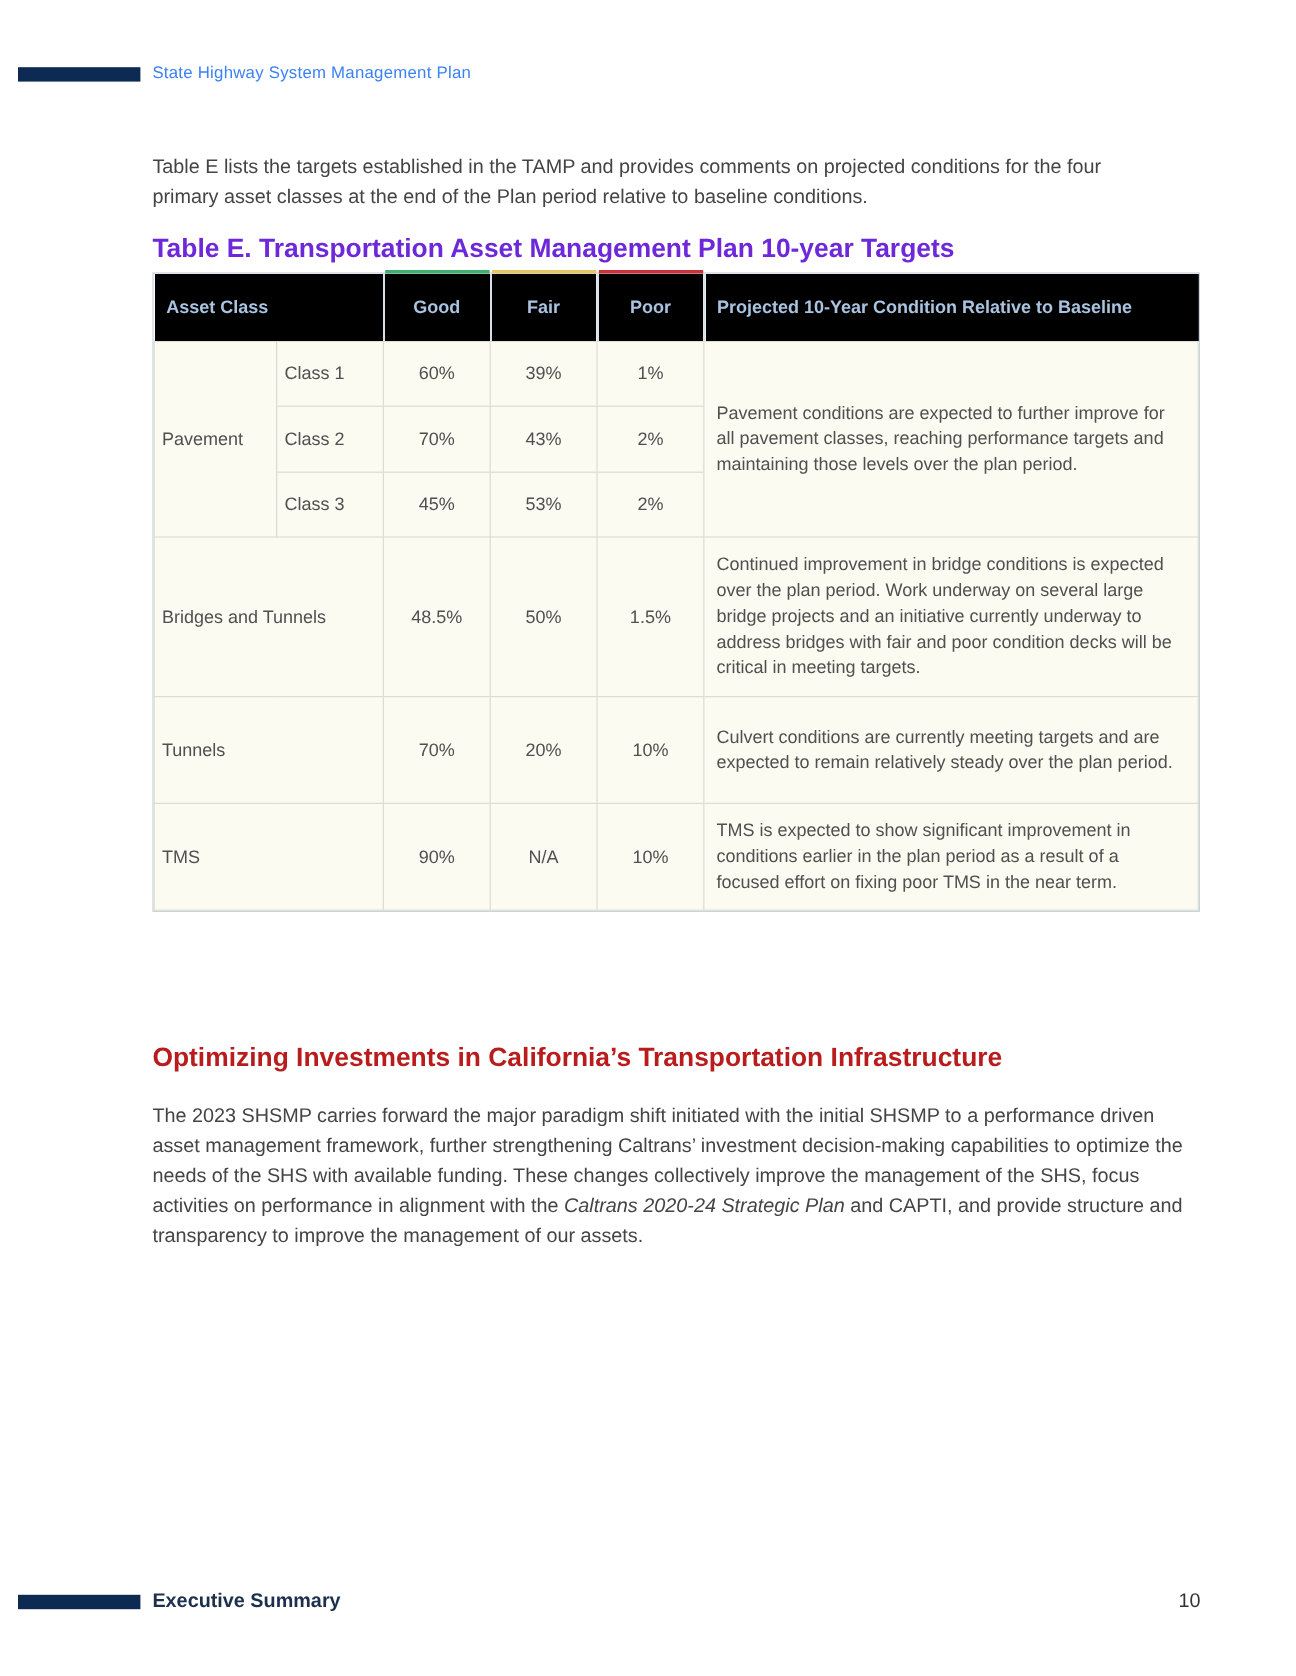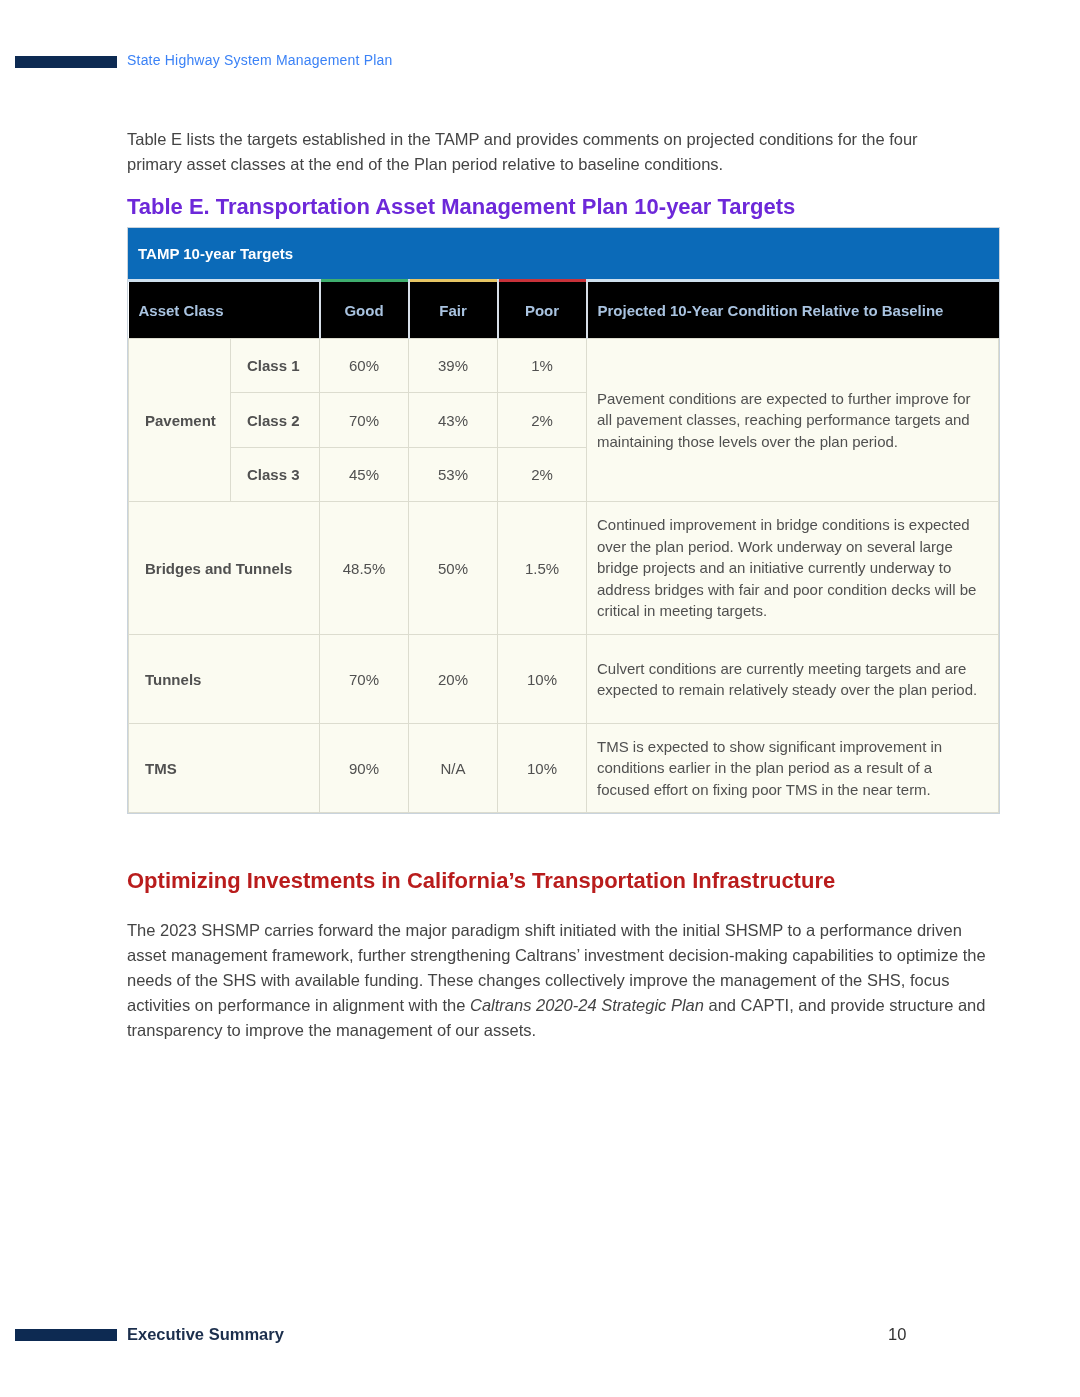--- a/index.html
+++ b/index.html
@@ -13,40 +13,39 @@
   .tbl { position:absolute; left:127px; top:227px; width:871px; border:1px solid #c9d3dc; }
   .tbl-top { height:54px; background:#0b6ab8; color:#fff; font-weight:bold; font-size:15px;
              display:flex; align-items:center; padding-left:10px; box-sizing:border-box; border-bottom:3px solid #cfe0ee; }
   table { border-collapse:collapse; width:100%; table-layout:fixed; }
   th { background:#000000; color:#a9c3e0; font-size:15px; font-weight:bold; height:54px; border-left:2px solid #d7dfe8; position:relative; }
   th:first-child { border-left:none; text-align:left; padding-left:10px; }
   th.proj { text-align:left; padding-left:10px; }
   th .stripe { position:absolute; left:0; right:0; top:-3px; height:3px; }
   td { background:#fbfbf1; border:1px solid #dcdccf; font-size:15px; color:#505050; }
   td.c { text-align:center; }
-  td.l { padding-left:16px;font-weight:bold; }
+  td.l { padding-left:6px; }
   td.desc { padding:6px 10px; font-size:15px; line-height:21.5px; color:#505050; vertical-align:middle; }
 
   .h2 { position:absolute; left:127px; top:868px; font-size:22px; font-weight:bold; color:#b91c1c; }
   .body { position:absolute; left:127px; top:918px; width:860px; font-size:16.5px; line-height:25px; color:#444; }
   .ftr-bar { position:absolute; left:15px; top:1329px; width:102px; height:12px; background:#0d2a52; }
   .ftr-title { position:absolute; left:127px; top:1325px; font-size:16.5px; font-weight:bold; color:#1c2f4d; }
-  .ftr-page { position:absolute; left:888px; top:1325px; font-size:16.5px; color:#333; }
+  .ftr-page { position:absolute; left:982px; top:1325px; font-size:16.5px; color:#333; }
 </style>
 </head>
 <body>
 
 <div class="hdr-bar"></div>
 <div class="hdr-title">State Highway System Management Plan</div>
 
 <div class="intro">Table E lists the targets established in the TAMP and provides comments on projected conditions for the four primary asset classes at the end of the Plan period relative to baseline conditions.</div>
 <div class="caption">Table E.  Transportation Asset Management Plan 10-year Targets</div>
 
 <div class="tbl">
-  <div class="tbl-top">TAMP 10-year Targets</div>
   <table>
     <colgroup>
       <col style="width:102px">
         <col style="width:89px">
         <col style="width:89px">
         <col style="width:89px">
         <col style="width:89px">
         <col>
     </colgroup>
     <thead>

